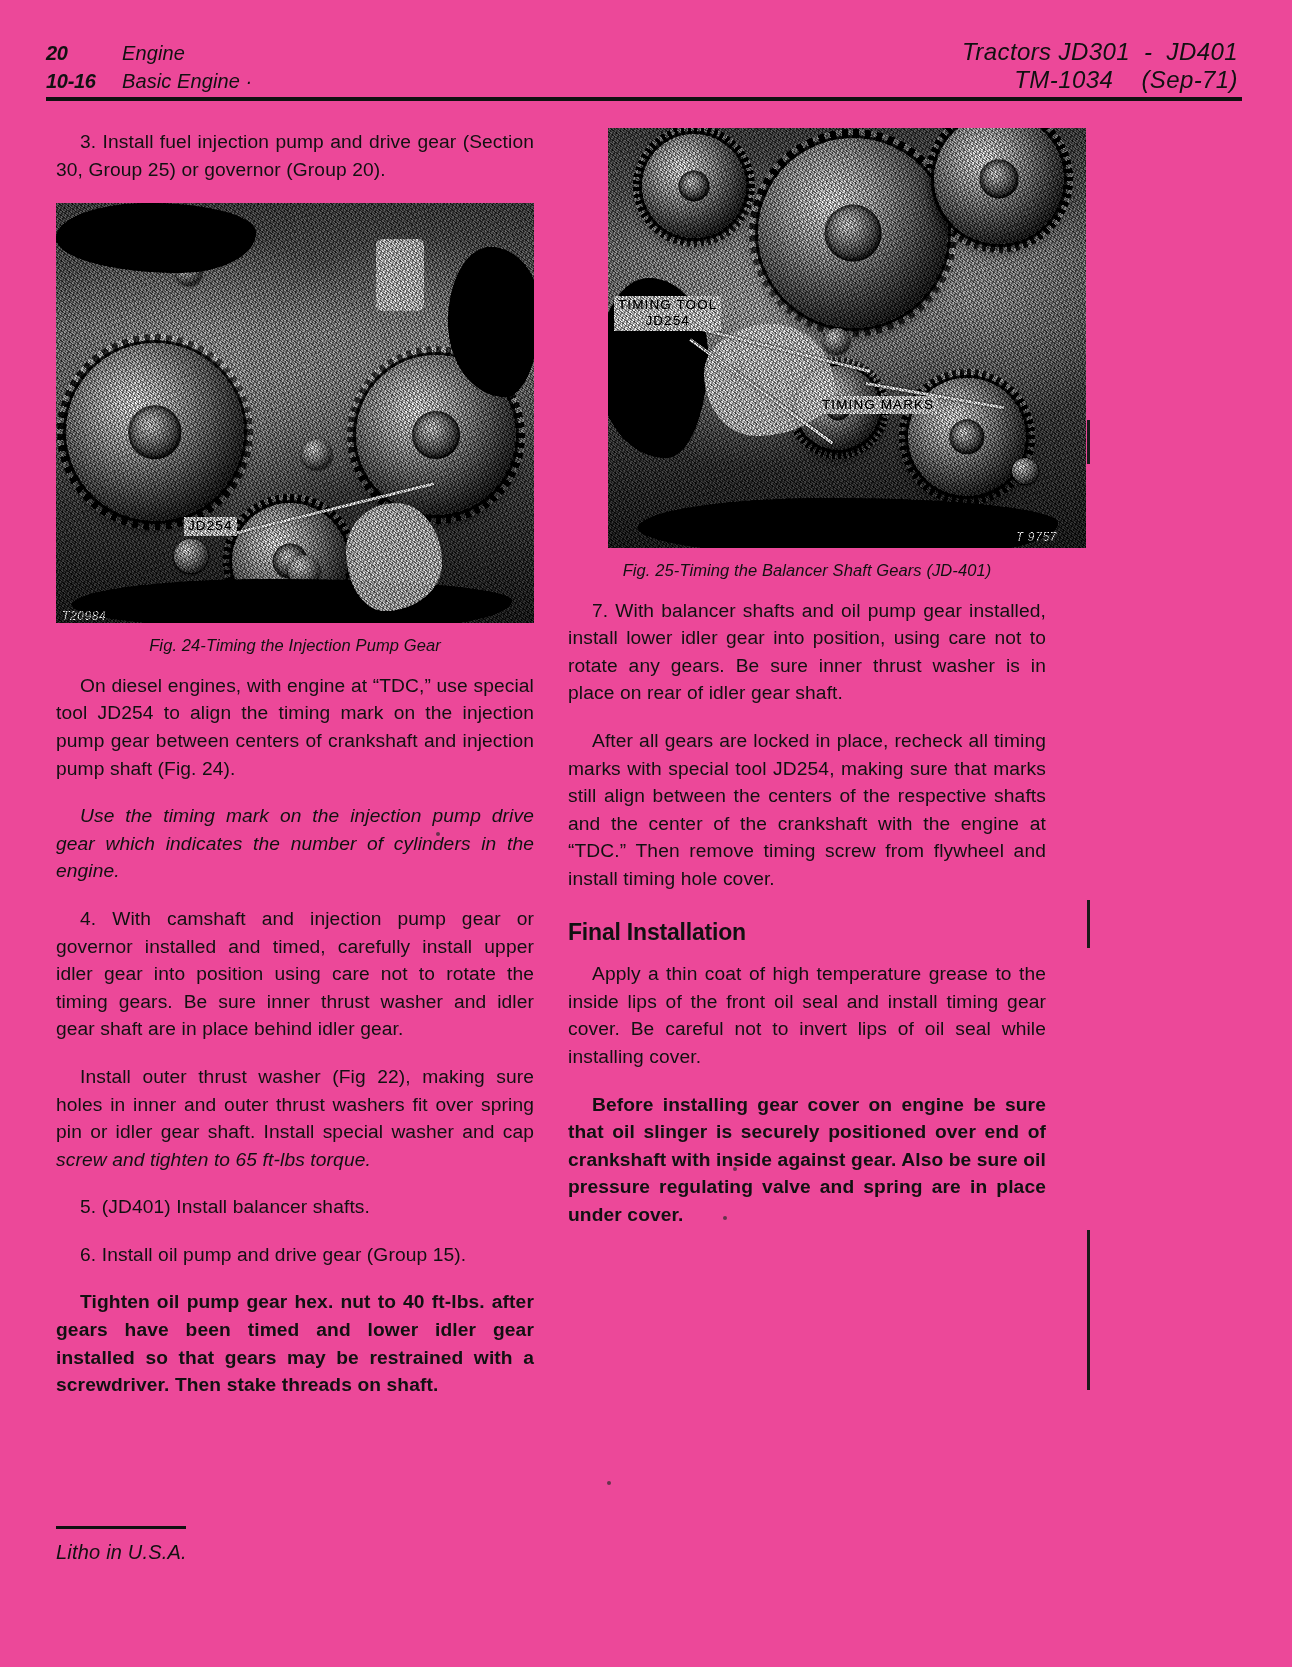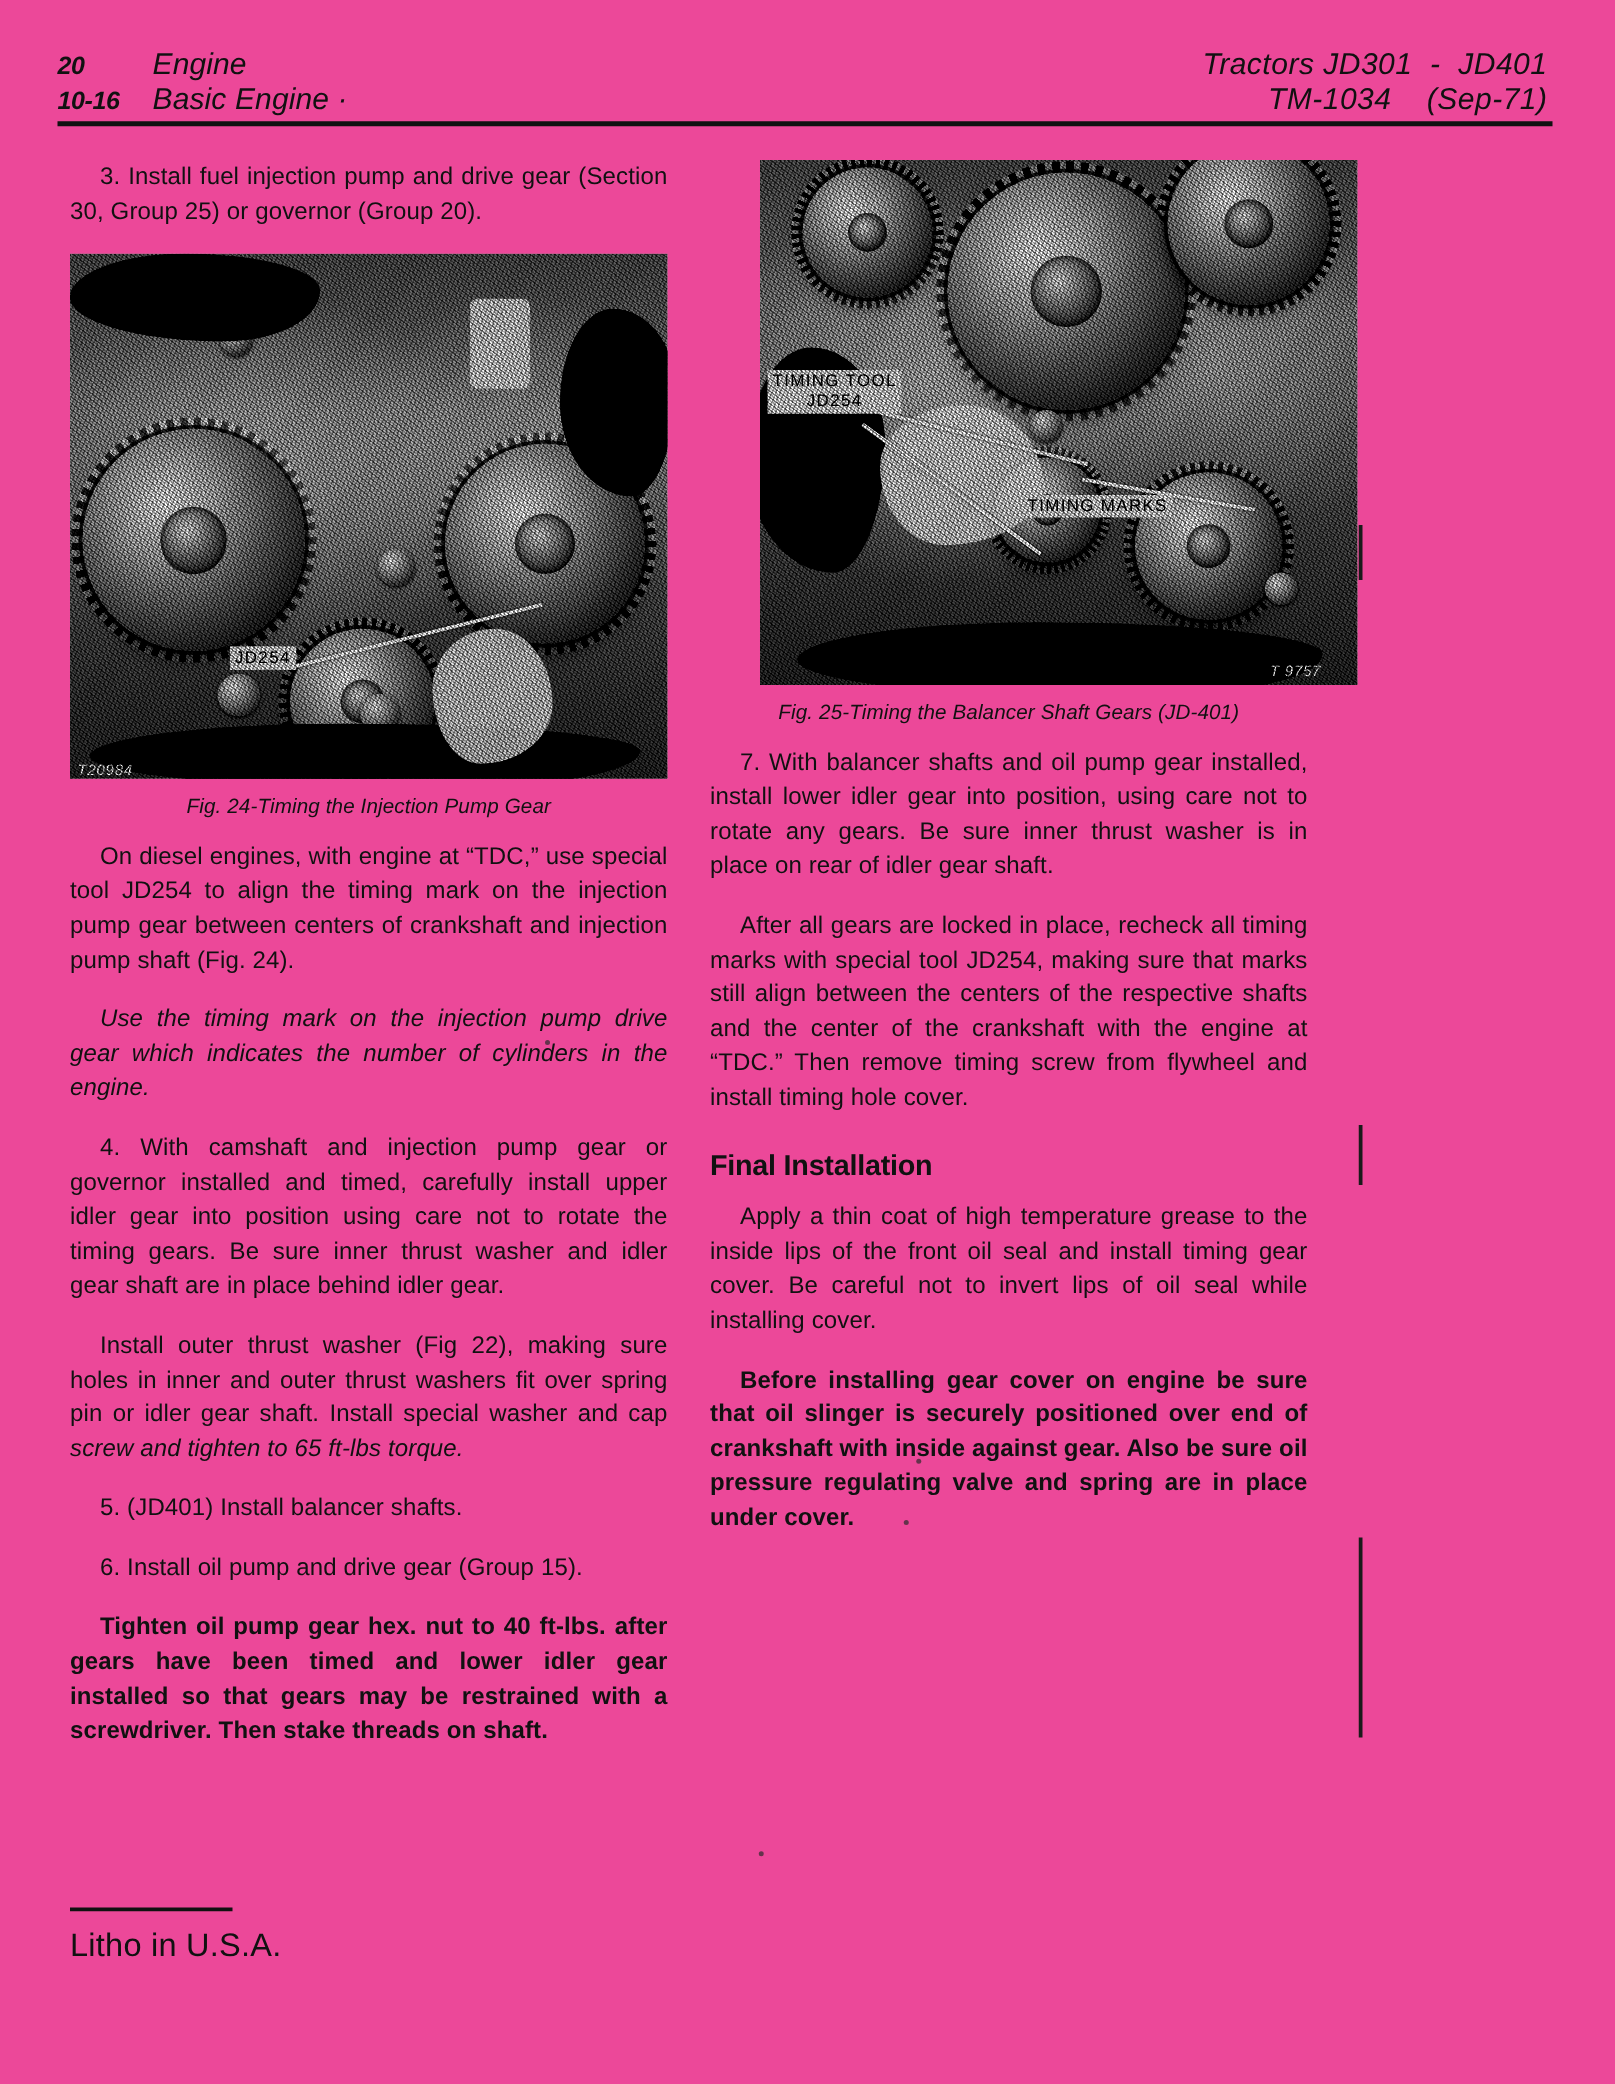--- a/index.html
+++ b/index.html
@@ -37,21 +37,21 @@
   }
   .hdr-num {
     font-weight: bold;
     font-style: italic;
     font-size: 20px;
     width: 76px;
     letter-spacing: -0.3px;
   }
   .hdr-sect {
     font-style: italic;
-    font-size: 24px;
+    font-size: 20px;
     letter-spacing: 0.1px;
   }
   .hdr-right {
     font-style: italic;
     font-size: 24px;
     letter-spacing: 0.4px;
     white-space: pre;
   }
   .rule-top {
     position: absolute;
@@ -217,21 +217,22 @@
     top: 1526px;
     width: 420px;
   }
   .foot-rule {
     width: 130px;
     height: 3px;
     background: #111;
     margin-bottom: 12px;
   }
   .foot-txt {
-    font-size: 26px;
+    font-style: italic;
+    font-size: 20px;
     letter-spacing: .2px;
   }
 
   
   .mtick {
     position: absolute;
     width: 3px;
     background: #1a1a1a;
   }
   .speck {

